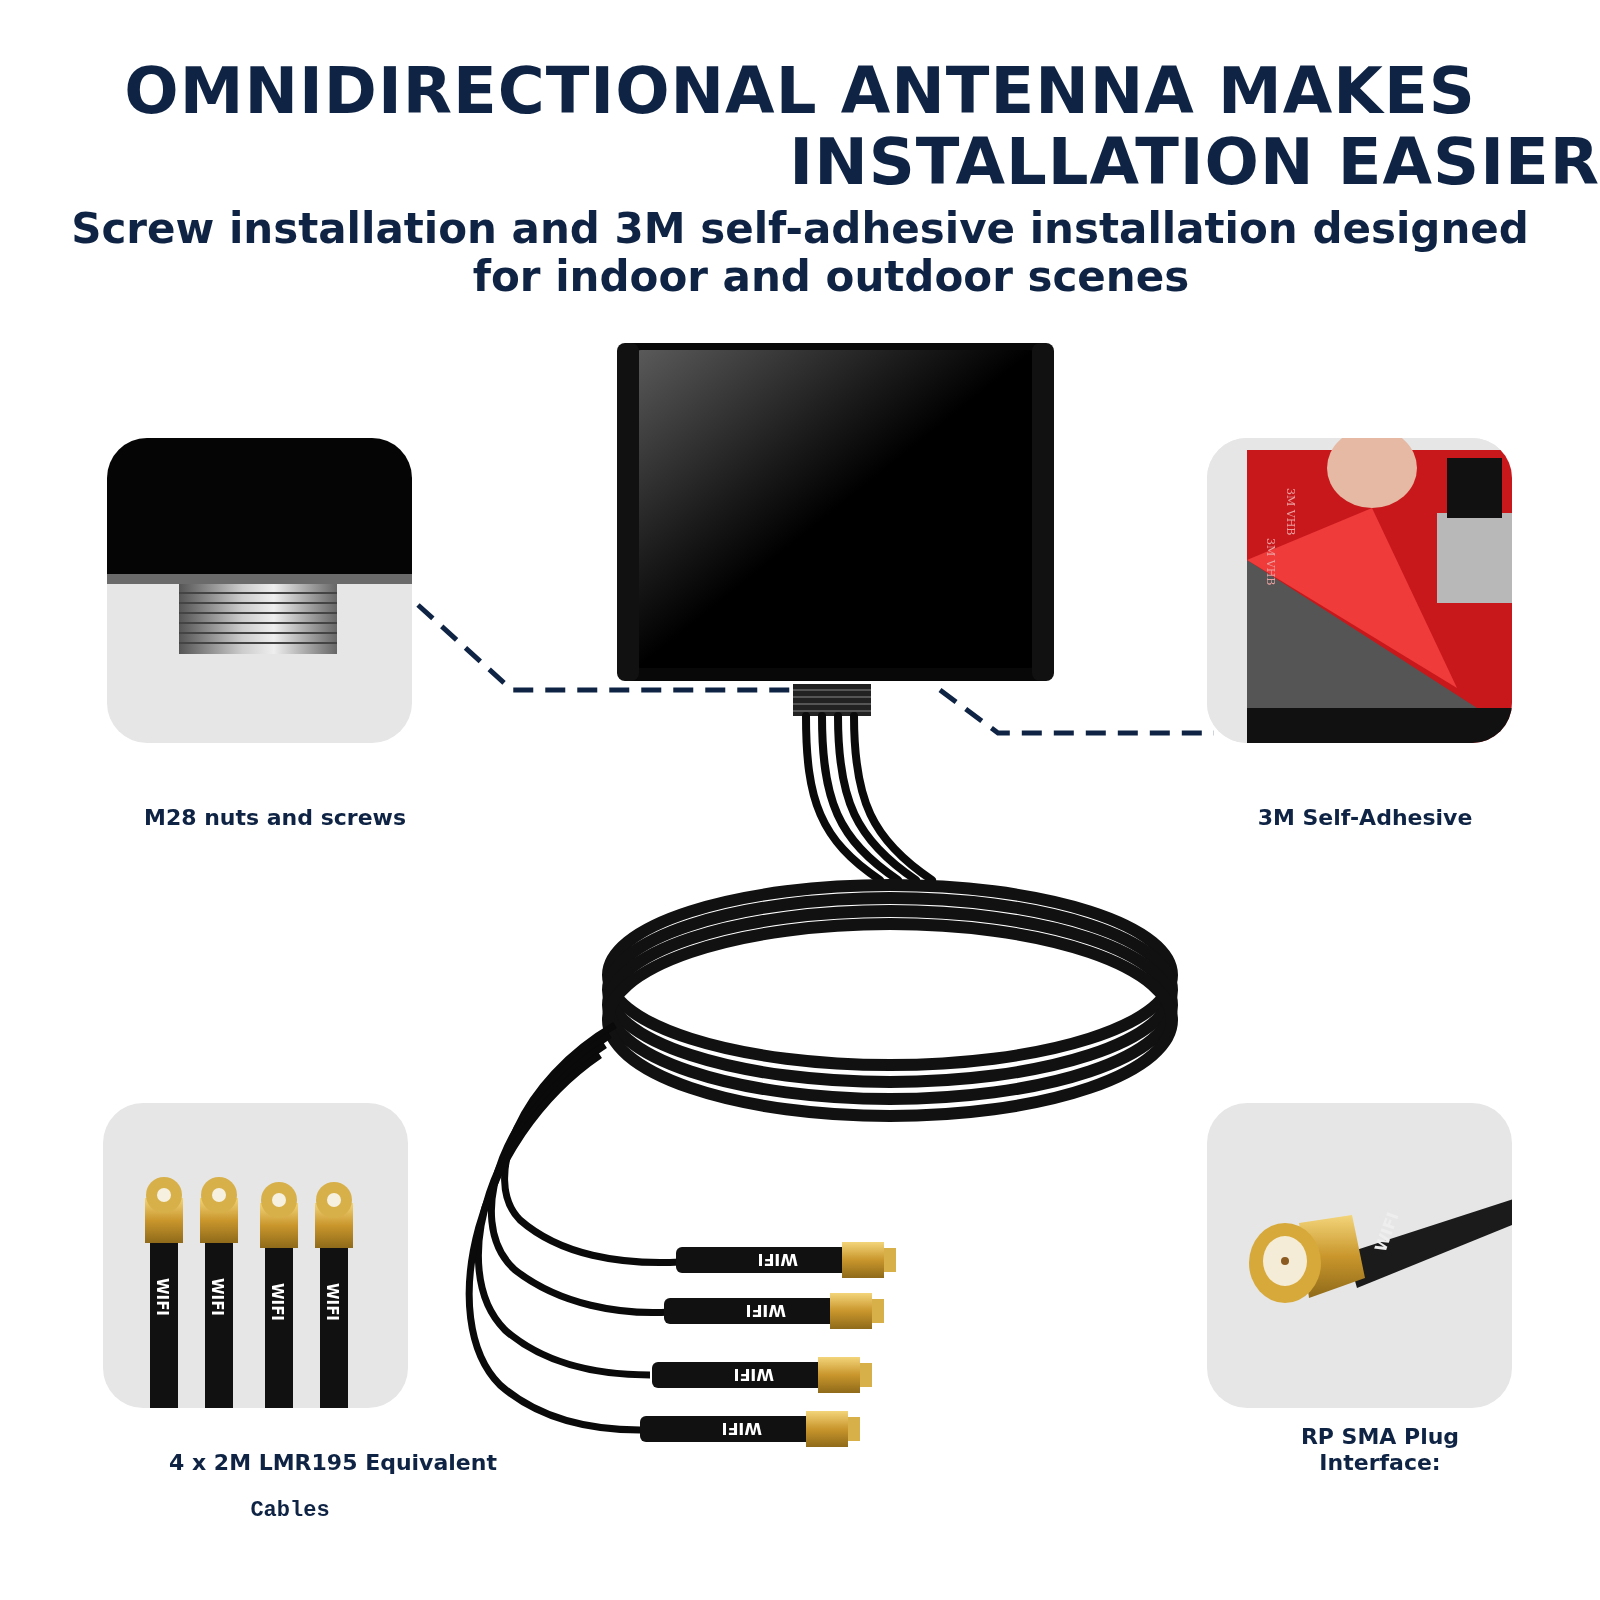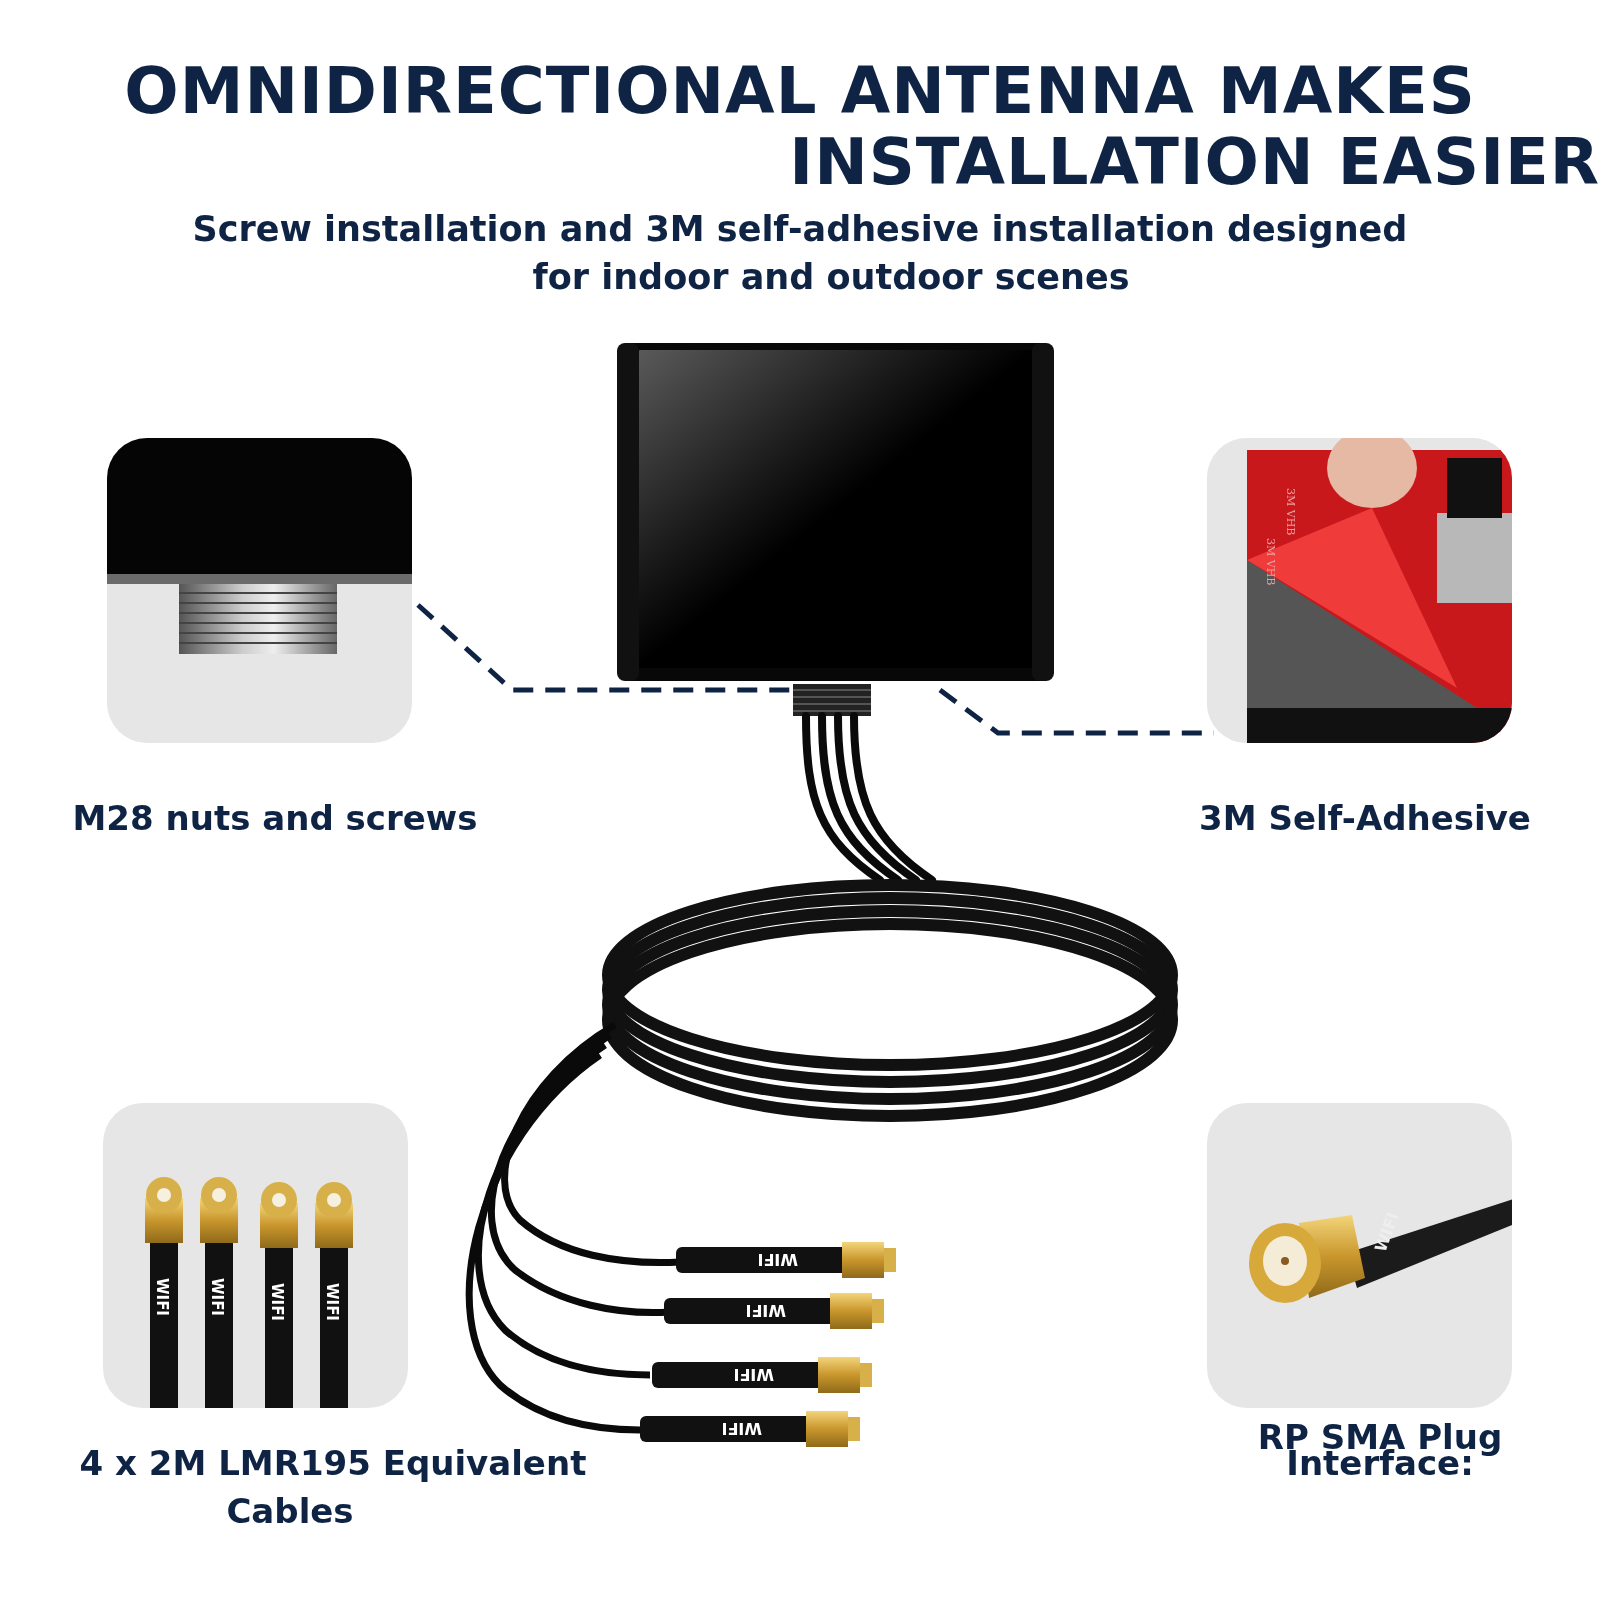--- a/index.html
+++ b/index.html
@@ -8,30 +8,30 @@
       font-family: "DejaVu Sans", "Liberation Sans", sans-serif; color: #0f2444;
     }
     .title {
       position: absolute; left: 0; width: 1600px; text-align: center;
       font-weight: bold; font-size: 64px; line-height: 70px; color: #0f2444; letter-spacing: 1px;
     }
     .title.l1 { top: 56px; }
     .title.l2 { top: 127px; text-align: right; }
     .subtitle {
       position: absolute; left: 0; width: 1600px; text-align: center;
-      font-weight: bold; font-size: 35px; line-height: 48px; color: #0f2444;
+      font-weight: bold; font-size: 42px; line-height: 48px; color: #0f2444;
     }
     .subtitle.l1 { top: 205px; }
     .subtitle.l2 { top: 253px; padding-left: 31px; }
     .card {
       position: absolute; width: 305px; height: 305px; border-radius: 40px; overflow: hidden;
       background: #e6e6e6;
     }
     .caption {
-      position: absolute; font-weight: bold; font-size: 34px; line-height: 46px; color: #0f2444; text-align: center;
+      position: absolute; font-weight: bold; font-size: 22px; line-height: 46px; color: #0f2444; text-align: center;
     }
     svg { position: absolute; left: 0; top: 0; }
   </style>
 </head>
 <body>
 
 <div class="title l1">OMNIDIRECTIONAL ANTENNA MAKES</div>
 <div class="title l2">INSTALLATION EASIER</div>
 <div class="subtitle l1">Screw installation and 3M self-adhesive installation designed</div>
 <div class="subtitle l2">for indoor and outdoor scenes</div>
@@ -187,21 +187,21 @@
     </g>
     <g fill="#fff" font-family="DejaVu Sans, sans-serif" font-weight="bold" font-size="15">
       <text x="54" y="175" transform="rotate(90 54 175)">WIFI</text>
       <text x="109" y="175" transform="rotate(90 109 175)">WIFI</text>
       <text x="169" y="180" transform="rotate(90 169 180)">WIFI</text>
       <text x="224" y="180" transform="rotate(90 224 180)">WIFI</text>
     </g>
   </svg>
 </div>
 <div class="caption" style="left:30px; top:1440px; width:520px;margin-left:43px;">4 x 2M LMR195 Equivalent</div>
-<div class="caption" style="left:30px; top:1488px; width:520px;">Cables</div>
+<div class="caption" style="left:30px; top:1488px; width:520px;font-family:Liberation Mono, monospace;">Cables</div>
 
 <div class="card" style="left:1207px; top:1103px;">
   <svg width="305" height="305">
     <path d="M140,150 L310,95 L310,120 L150,185 Z" fill="#1b1b1b"></path>
     <polygon points="92,120 145,112 158,175 102,195" fill="url(#goldg)"></polygon>
     <ellipse cx="78" cy="160" rx="36" ry="40" fill="#d7a93a"></ellipse>
     <ellipse cx="78" cy="158" rx="22" ry="25" fill="#f5ecd8"></ellipse>
     <circle cx="78" cy="158" r="4" fill="#8a5a20"></circle>
     <text x="178" y="150" fill="#eee" font-family="DejaVu Sans, sans-serif" font-weight="bold" font-size="16" transform="rotate(-70 178 150)">WIFI</text>
   </svg>

